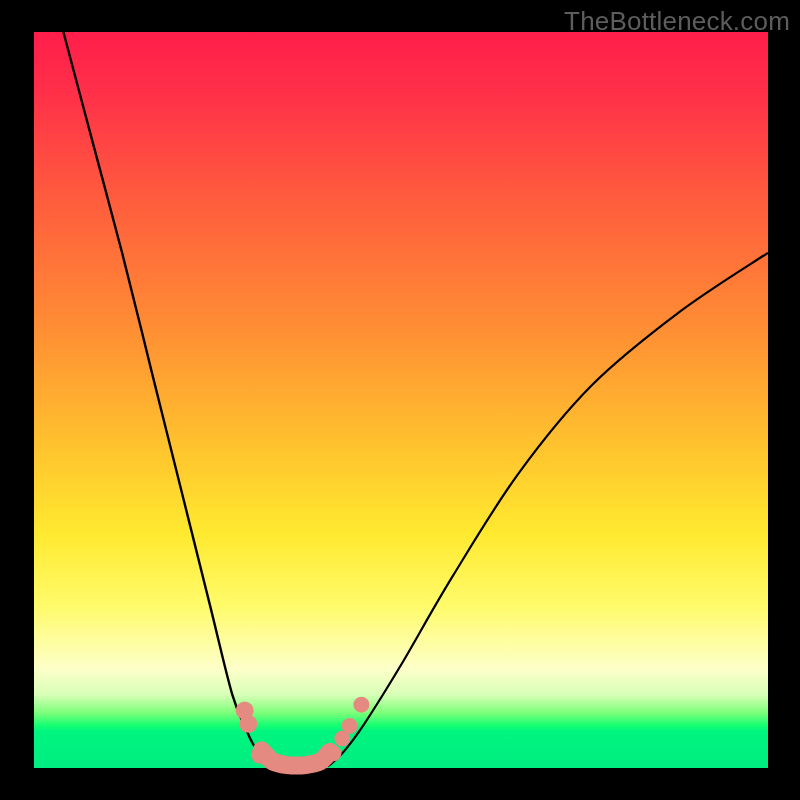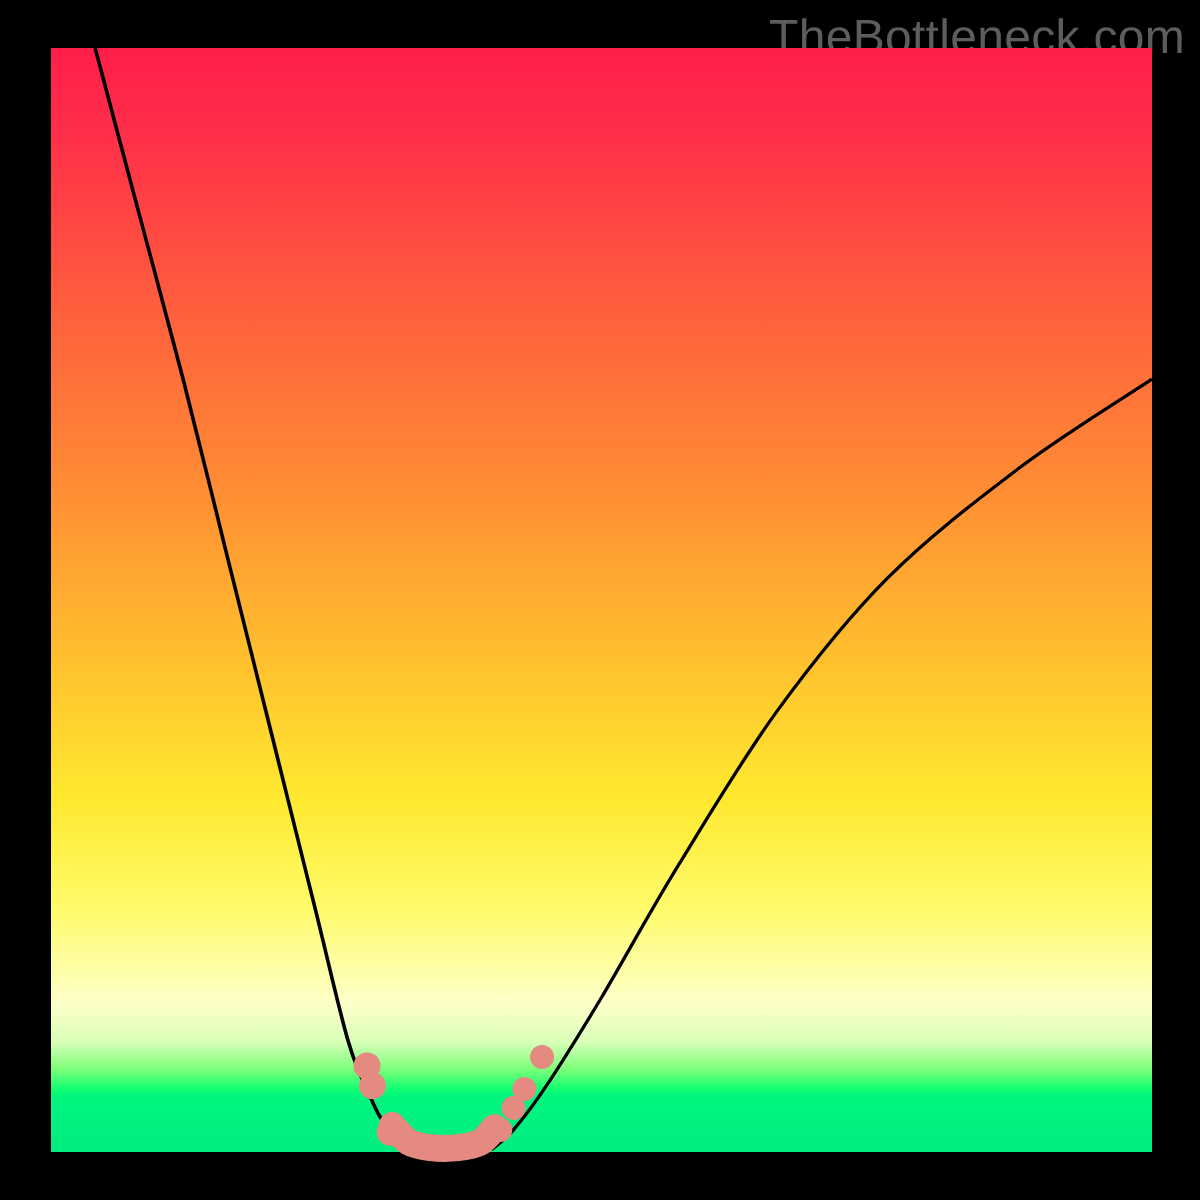--- a/index.html
+++ b/index.html
@@ -41,21 +41,21 @@
       #16ff72 94.2%,
       #00f57e 95%,
       #00ed82 100%
     );
   }
   .watermark {
     position: absolute;
     top: 6px;
     right: 10px;
     color: #5d5d5d;
-    font-size: 32px;
+    font-size: 26px;
     letter-spacing: 0.2px;
     font-weight: 500;
     user-select: none;
   }
   svg.curves {
     position: absolute;
     left: 0;
     top: 0;
     width: 734px;
     height: 736px;

